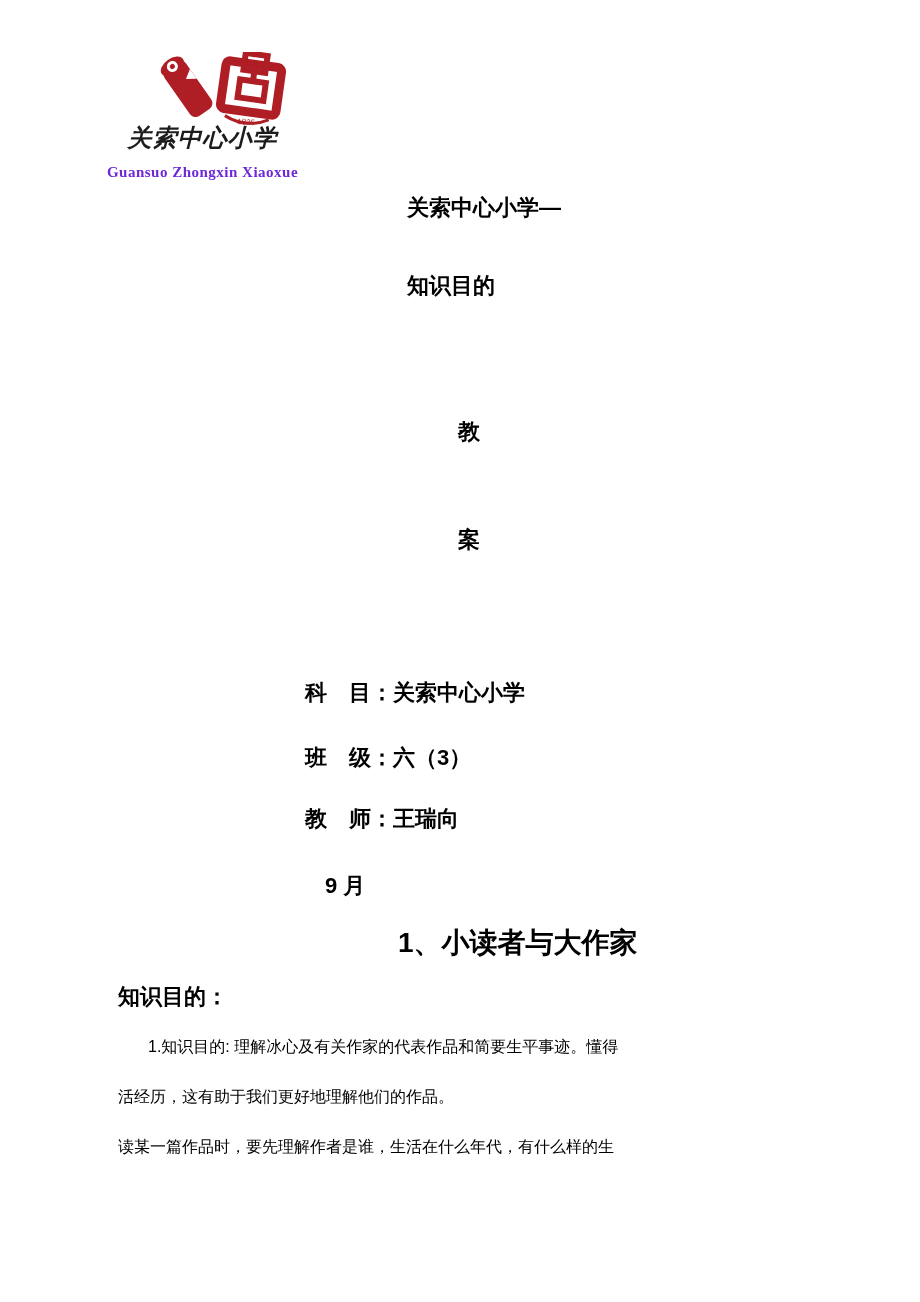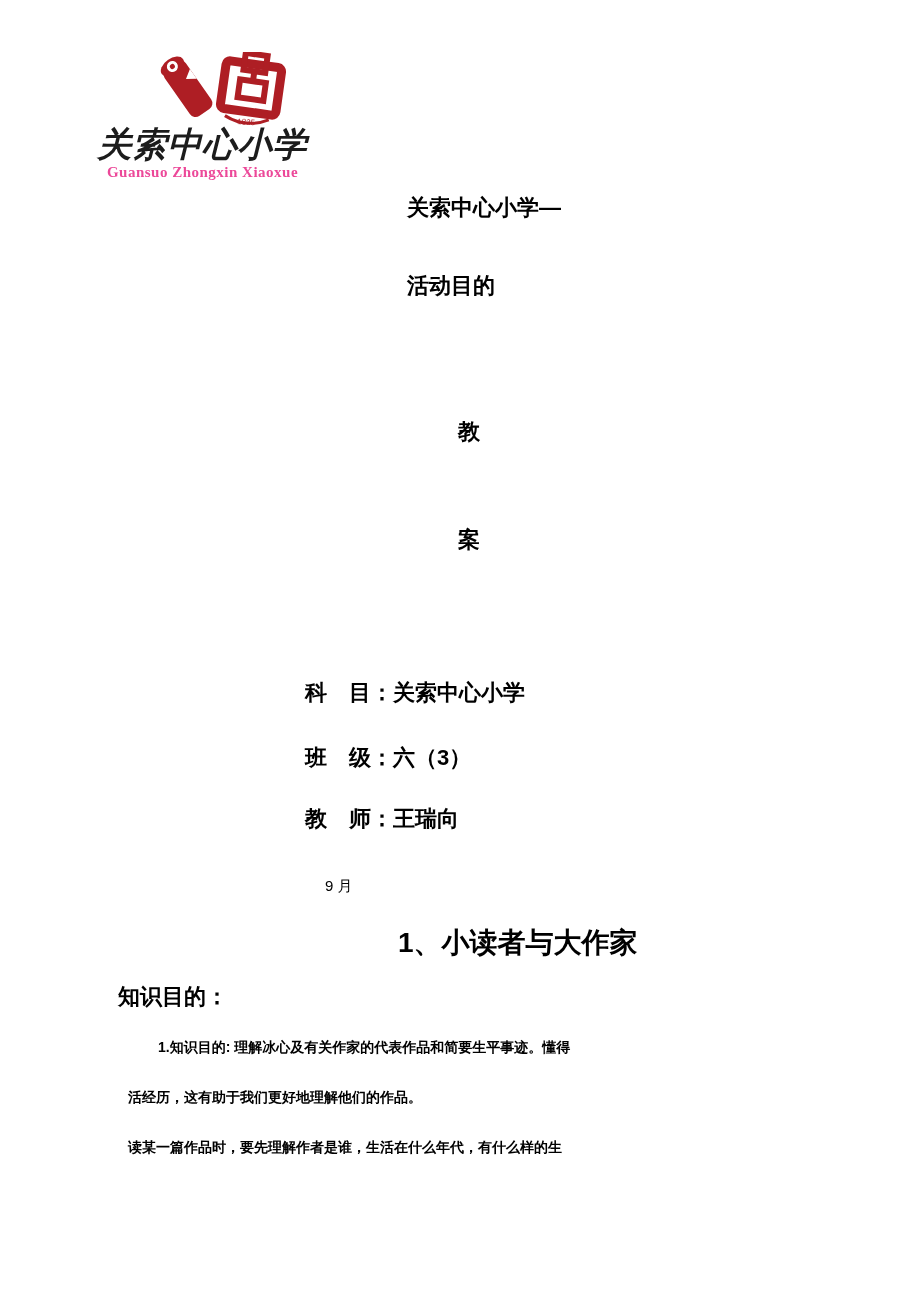--- a/index.html
+++ b/index.html
@@ -13,53 +13,53 @@
     overflow: hidden;
   }
   .abs { position: absolute; white-space: pre; }
 
   
   .logo { position: absolute; left: 95px; top: 52px; width: 215px; height: 135px; }
   .emblem { position: absolute; left: 38px; top: 0; width: 160px; height: 85px; }
   .calligraphy {
     position: absolute; left: 0; top: 70px; width: 215px;
     text-align: center;
-    font-size: 34px; font-weight: 900; letter-spacing: 1px;
+    font-size: 24px; font-weight: 900; letter-spacing: 1px;
     color: #1c1c1c;
     font-style: italic;
     white-space: nowrap;
   }
   .pinyin {
     position: absolute; left: 0; top: 112px; width: 215px;
     text-align: center;
     font-family: "Liberation Serif", serif;
     font-size: 15px; font-weight: 700; letter-spacing: 0.5px;
-    color: #ec4899;
+    color: #6d28d9;
     white-space: nowrap;
   }
 
   
   .t22b { font-size: 22px; font-weight: 700; line-height: 26px; }
-  .t22  { font-size: 15px; font-weight: 400; line-height: 26px; }
+  .t22  { font-size: 22px; font-weight: 700; line-height: 26px; }
   .t24b { font-size: 28px; font-weight: 700; line-height: 28px; }
 
   .title1 { left: 407px; top: 195px; text-align: center; }
   .title2 { left: 407px; top: 273px; }
   .bigchar1 { left: 458px; top: 419px; }
   .bigchar2 { left: 458px; top: 527px; }
   .info1 { left: 305px; top: 680px; }
   .info2 { left: 305px; top: 745px; }
   .info3 { left: 305px; top: 806px; }
   .month { left: 325px; top: 873px; }
   .lesson { left: 398px; top: 929px; }
   .heading { left: 118px; top: 984px; }
 
   .para {
-    position: absolute; left: 128px; top: 1022px; width: 700px;
-    font-size: 14px; font-weight: 700;
+    position: absolute; left: 118px; top: 1022px; width: 700px;
+    font-size: 16px; font-weight: 400;
   }
   .para .pline { line-height: 50px; height: 50px; white-space: pre; }
   .para .pline.indent { text-indent: 30px; }
 </style>
 </head>
 <body>
 
 <div class="page">
 
   <div class="logo">
@@ -80,21 +80,21 @@
         <line x1="35" y1="19" x2="35" y2="29" stroke="#ae1e24" stroke-width="6"></line>
         <path d="M12,67 Q34,77 56,65" fill="none" stroke="#ae1e24" stroke-width="3"></path>
         <text x="25" y="73" font-size="8" fill="#ae1e24" transform="rotate(-4 34 70)">1835</text>
       </g>
     </svg>
     <div class="calligraphy">关索中心小学</div>
     <div class="pinyin">Guansuo Zhongxin Xiaoxue</div>
   </div>
 
   <div class="abs t22b title1">关索中心小学—</div>
-  <div class="abs t22b title2">活动目的</div>
+  <div class="abs t22b title2">知识目的</div>
 
   <div class="abs t22b bigchar1">教</div>
   <div class="abs t22b bigchar2">案</div>
 
   <div class="abs t22b info1">科　目：关索中心小学</div>
   <div class="abs t22b info2">班　级：六（3）</div>
   <div class="abs t22b info3">教　师：王瑞向</div>
 
   <div class="abs t22 month">9 月</div>
 

